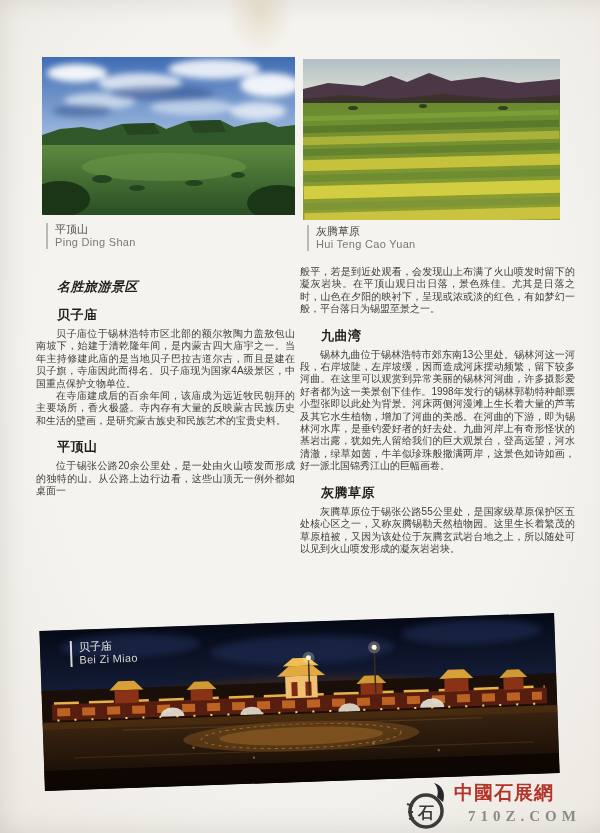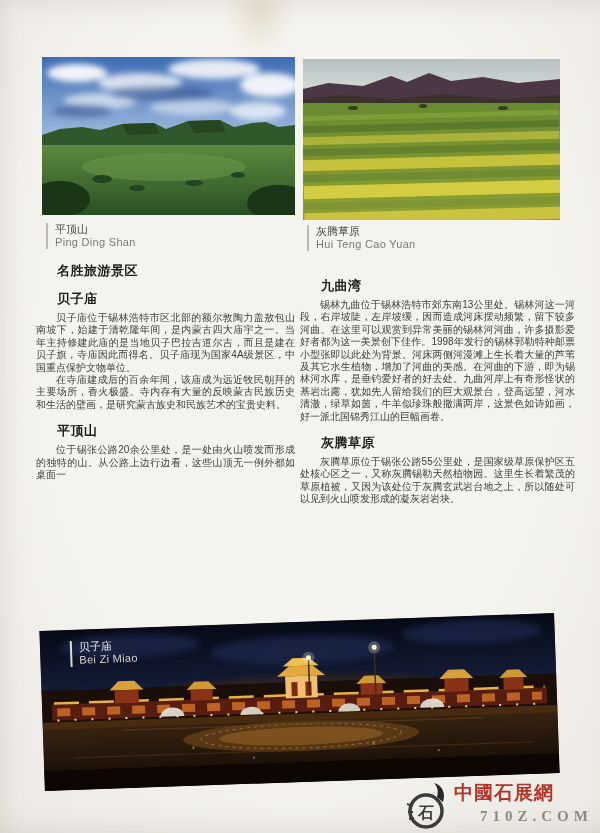--- a/index.html
+++ b/index.html
@@ -19,35 +19,35 @@
   .cap { position:absolute; padding-left:7px; border-left:2px solid #bdb9b1;
     font-size:11px; line-height:13px; color:#4c4b47; }
   .cap .py { color:#7b7972; letter-spacing:.3px; }
 
   .col { position:absolute; font-size:10px; line-height:12.4px; color:#3d3c39;
     text-align:justify; }
   .col p { margin:0; text-indent:2em; }
   .col p.noindent { text-indent:0; }
   .col h3 { font-size:13px; line-height:16px; font-weight:bold; color:#1e1d1a;
     margin:12px 0 5px 21px; letter-spacing:.5px; }
-  .col h3.first { margin-top:0; }
+  .col h3.first { margin-top:16px;font-style:italic; }
 
   .photo3-wrap { position:absolute; left:42px; top:622px; width:515px; height:160px;
     transform:rotate(-2deg); }
   .overlay-cap { position:absolute; left:30px; top:11px; z-index:2;
     padding-left:7px; border-left:2px solid rgba(240,240,235,.9);
     font-size:11px; line-height:13px; color:#f0efe9; }
   .overlay-cap .py { color:#d9d8d2; letter-spacing:.3px; }
 
   .watermark { position:absolute; left:404px; top:782px; width:196px; height:51px; z-index:3; }
   .wm-logo { position:absolute; left:0; top:0; width:48px; height:51px; }
   .wm-name { position:absolute; left:50px; top:-2px; width:146px;
     font-family:"Liberation Serif","DejaVu Serif",serif; font-weight:bold;
     font-size:19px; line-height:26px; color:#b5342a; letter-spacing:1px; white-space:nowrap; }
-  .wm-url { position:absolute; left:76px; top:26px;
+  .wm-url { position:absolute; left:64px; top:26px;
     font-family:"Liberation Serif","DejaVu Serif",serif; font-weight:bold;
     font-size:15px; color:#8a8a88; letter-spacing:5px; white-space:nowrap; }
 </style>
 </head>
 <body>
 
 <div class="page">
   <div class="stain"></div>
 
   <div class="photo" style="left:42px; top:57px; width:253px; height:158px;">
@@ -138,20 +138,21 @@
   <div class="col" style="left:36px; top:263px; width:259px;">
     <h3 class="first">名胜旅游景区</h3>
     <h3>贝子庙</h3>
     <p>贝子庙位于锡林浩特市区北部的额尔敦陶力盖敖包山南坡下，始建于清乾隆年间，是内蒙古四大庙宇之一。当年主持修建此庙的是当地贝子巴拉吉道尔吉，而且是建在贝子旗，寺庙因此而得名。贝子庙现为国家4A级景区，中国重点保护文物单位。</p>
     <p>在寺庙建成后的百余年间，该庙成为远近牧民朝拜的主要场所，香火极盛。寺内存有大量的反映蒙古民族历史和生活的壁画，是研究蒙古族史和民族艺术的宝贵史料。</p>
     <h3>平顶山</h3>
     <p>位于锡张公路20余公里处，是一处由火山喷发而形成的独特的山。从公路上边行边看，这些山顶无一例外都如桌面一</p>
   </div>
 
   <div class="col" style="left:300px; top:266px; width:275px;">
+    <p class="noindent">般平，若是到近处观看，会发现山上布满了火山喷发时留下的凝灰岩块。在平顶山观日出日落，景色殊佳。尤其是日落之时，山色在夕阳的映衬下，呈现或浓或淡的红色，有如梦幻一般，平台落日为锡盟至景之一。</p>
     <h3>九曲湾</h3>
     <p>锡林九曲位于锡林浩特市郊东南13公里处。锡林河这一河段，右岸坡陡，左岸坡缓，因而造成河床摆动频繁，留下较多河曲。在这里可以观赏到异常美丽的锡林河河曲，许多摄影爱好者都为这一美景创下佳作。1998年发行的锡林郭勒特种邮票小型张即以此处为背景。河床两侧河漫滩上生长着大量的芦苇及其它水生植物，增加了河曲的美感。在河曲的下游，即为锡林河水库，是垂钓爱好者的好去处。九曲河岸上有奇形怪状的基岩出露，犹如先人留给我们的巨大观景台，登高远望，河水清澈，绿草如茵，牛羊似珍珠般撒满两岸，这景色如诗如画，好一派北国锦秀江山的巨幅画卷。</p>
     <h3>灰腾草原</h3>
     <p>灰腾草原位于锡张公路55公里处，是国家级草原保护区五处核心区之一，又称灰腾锡勒天然植物园。这里生长着繁茂的草原植被，又因为该处位于灰腾玄武岩台地之上，所以随处可以见到火山喷发形成的凝灰岩岩块。</p>
   </div>
 
   <div class="photo photo3-wrap">
     <div class="overlay-cap">
       <div>贝子庙</div>
       <div class="py">Bei Zi Miao</div>

